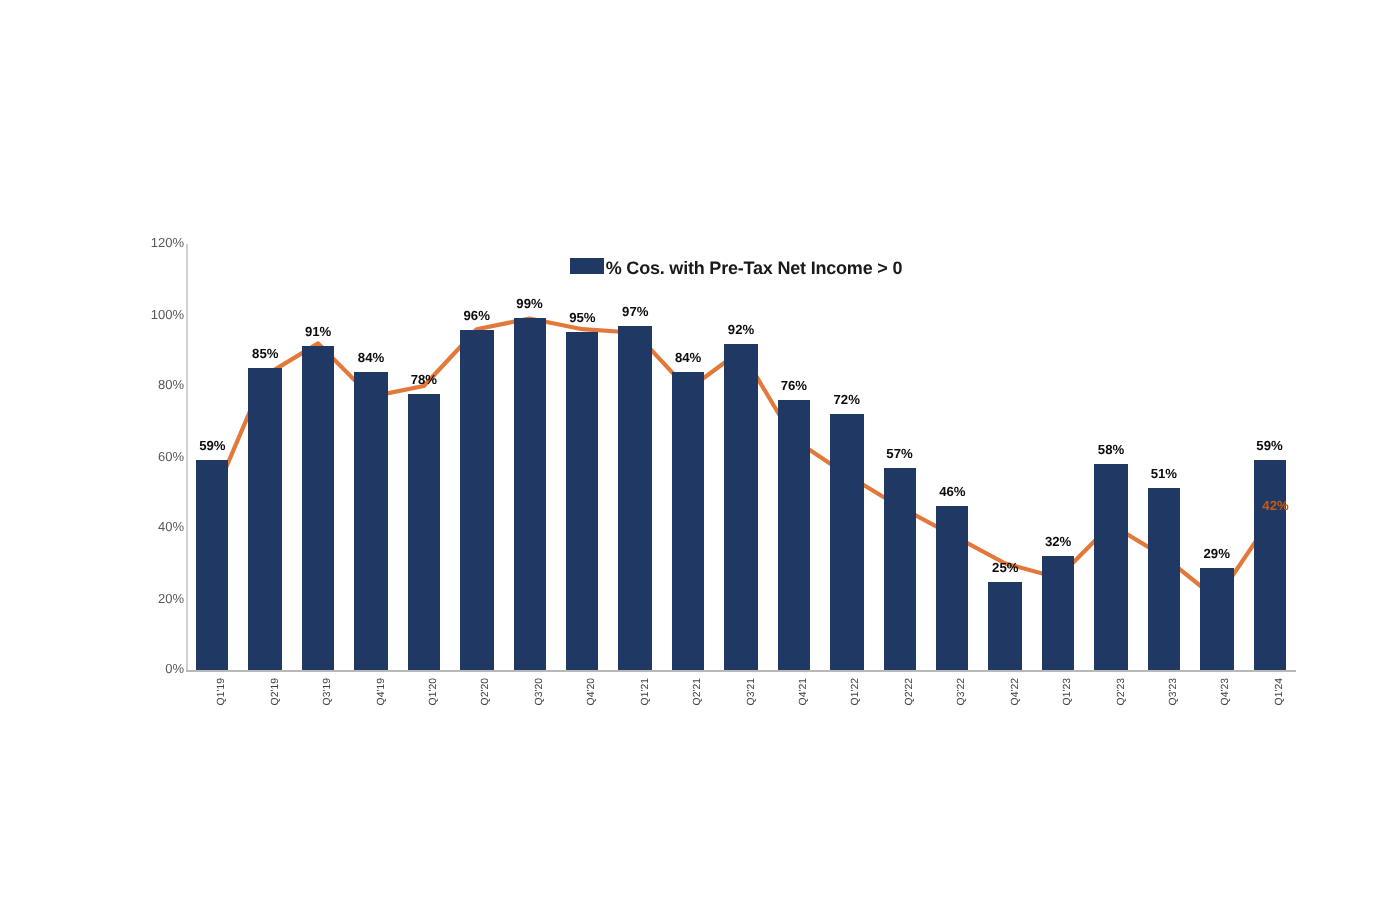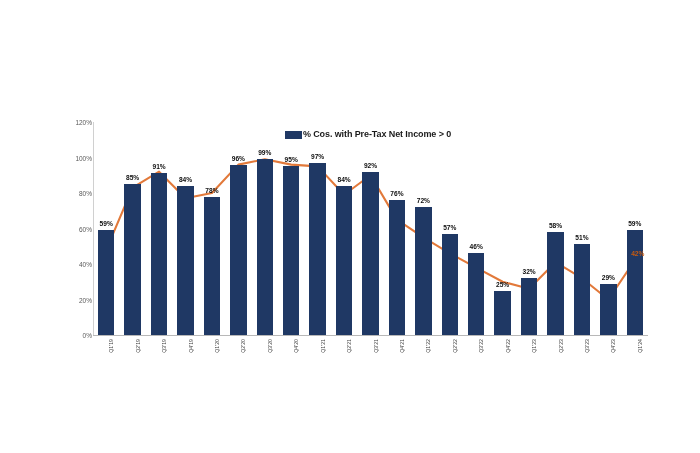--- a/index.html
+++ b/index.html
@@ -24,21 +24,21 @@
     left: 0;
     top: 129px;
     width: 700px;
     display: flex;
     justify-content: center;
     align-items: center;
     gap: 22px;
   }
   .legend-item {
     display: flex;
-    align-items: flex-end;
+    align-items: flex-start;
     gap: 1px;
     padding-left: 36px;
   }
   .legend-swatch-bar {
     width: 17px;
     height: 8px;
     background: #1F3864;
     display: inline-block;
   }
   .legend-swatch-line {

